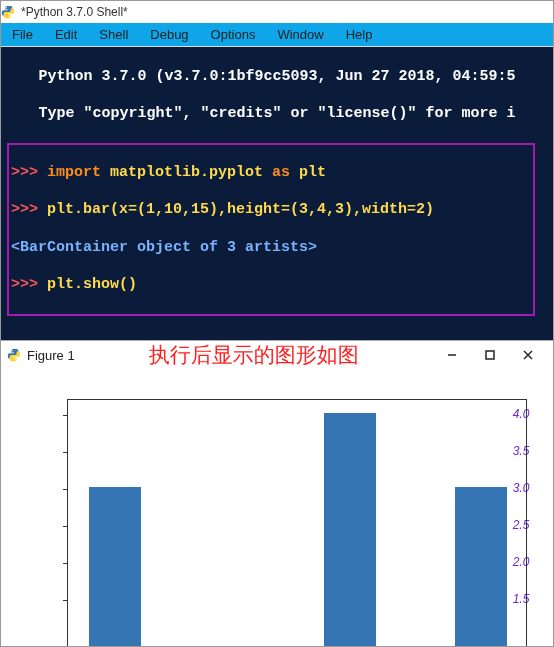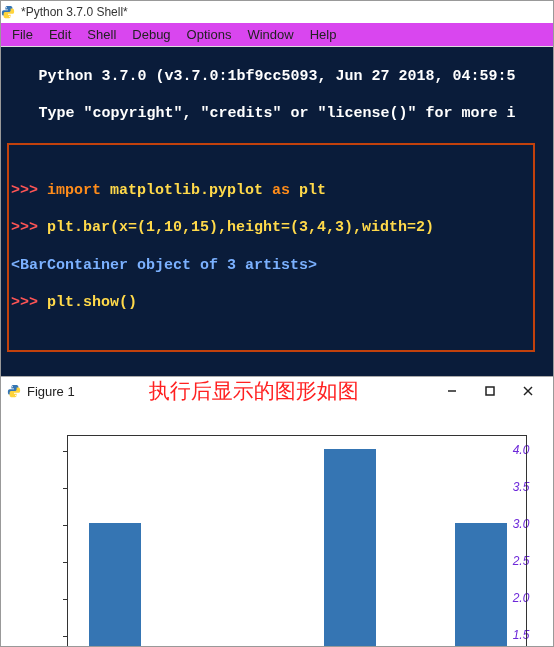--- a/index.html
+++ b/index.html
@@ -2,26 +2,26 @@
 <html><head>
 <meta charset="utf-8">
 <style>
   * { box-sizing: border-box; margin: 0; padding: 0; }
   body { width: 554px; height: 647px; font-family: "Segoe UI", Arial, sans-serif; font-size: 12px; background: #fff; overflow: hidden; border: 1px solid #999; }
 
   
   .shell-titlebar { display: flex; align-items: center; height: 22px; padding: 0 0; background: #fff; }
   .shell-titlebar .py-icon { width: 14px; height: 14px; margin-right: 6px; }
   .shell-titlebar .title { font-size: 12px; color: #333; }
-  .menu-bar { display: flex; gap: 2px; padding: 2px 4px; font-size: 13px; color: #222; background:#d946ef; border-bottom:1px solid #ddd; }
+  .menu-bar { display: flex; gap: 8px; padding: 2px 4px; font-size: 13px; color: #222; background:#0ea5e9; border-bottom:1px solid #ddd; }
   .menu-bar span { padding: 2px 7px; cursor: default; }
 
   .terminal { background: #0a1c3a; color: #fff; font-family: "Consolas","Courier New",monospace; font-size: 15px; font-weight: bold; line-height: 1.25; padding: 2px 4px; white-space: pre; overflow: hidden; }
   .term-white { color: #ffffff; text-align: center; }
-  .term-red-box { border: 2px solid #c2410c; margin: 0 14px 4px 2px; padding: 18px 2px; }
+  .term-red-box { border: 2px solid #a21caf; margin: 0 14px 4px 2px; padding: 0 2px; }
   .term-prompt { color: #ff5555; }
   .term-orange { color: #ff8c1a; }
   .term-yellow { color: #ffd94a; }
   .term-blue { color: #7bb1ff; }
 
   
   .fig-win { border-top: 1px solid #aaa; }
   .fig-titlebar { display: flex; align-items: center; height: 28px; background: #fff; padding: 0 6px; }
   .fig-titlebar .py-icon { width: 14px; height: 14px; margin-right: 6px; }
   .fig-titlebar .title { font-size: 13px; color: #222; }

